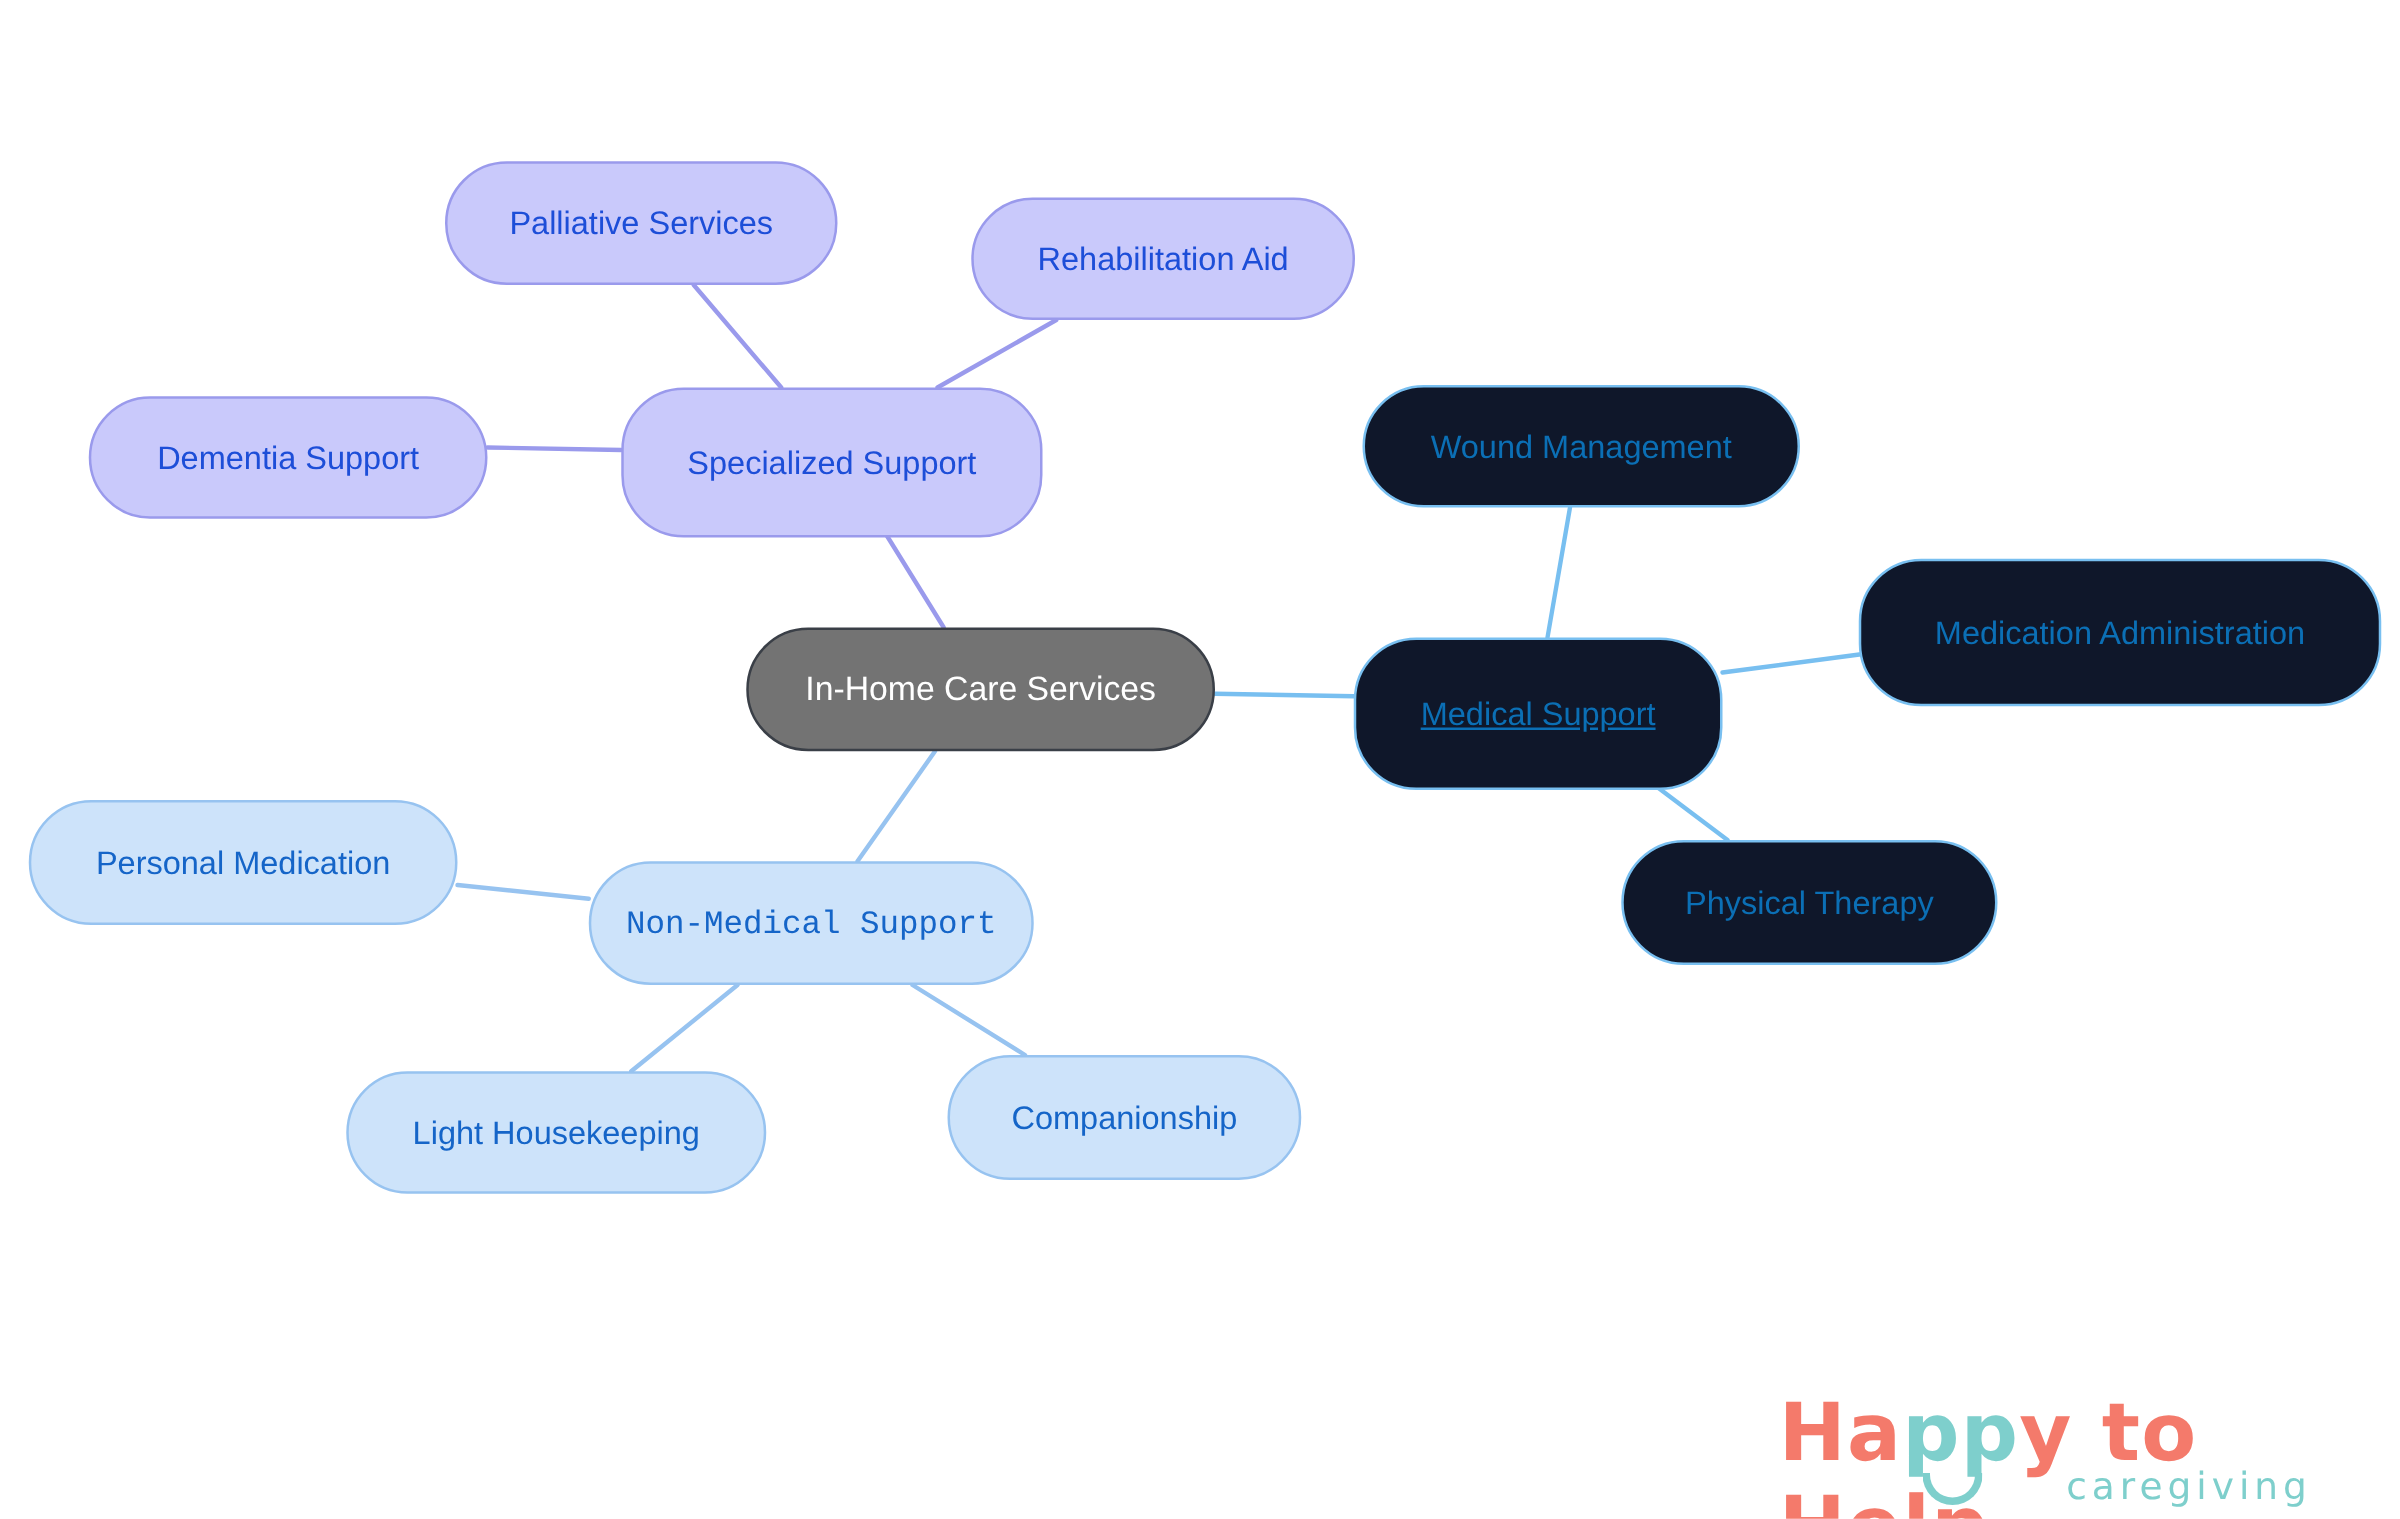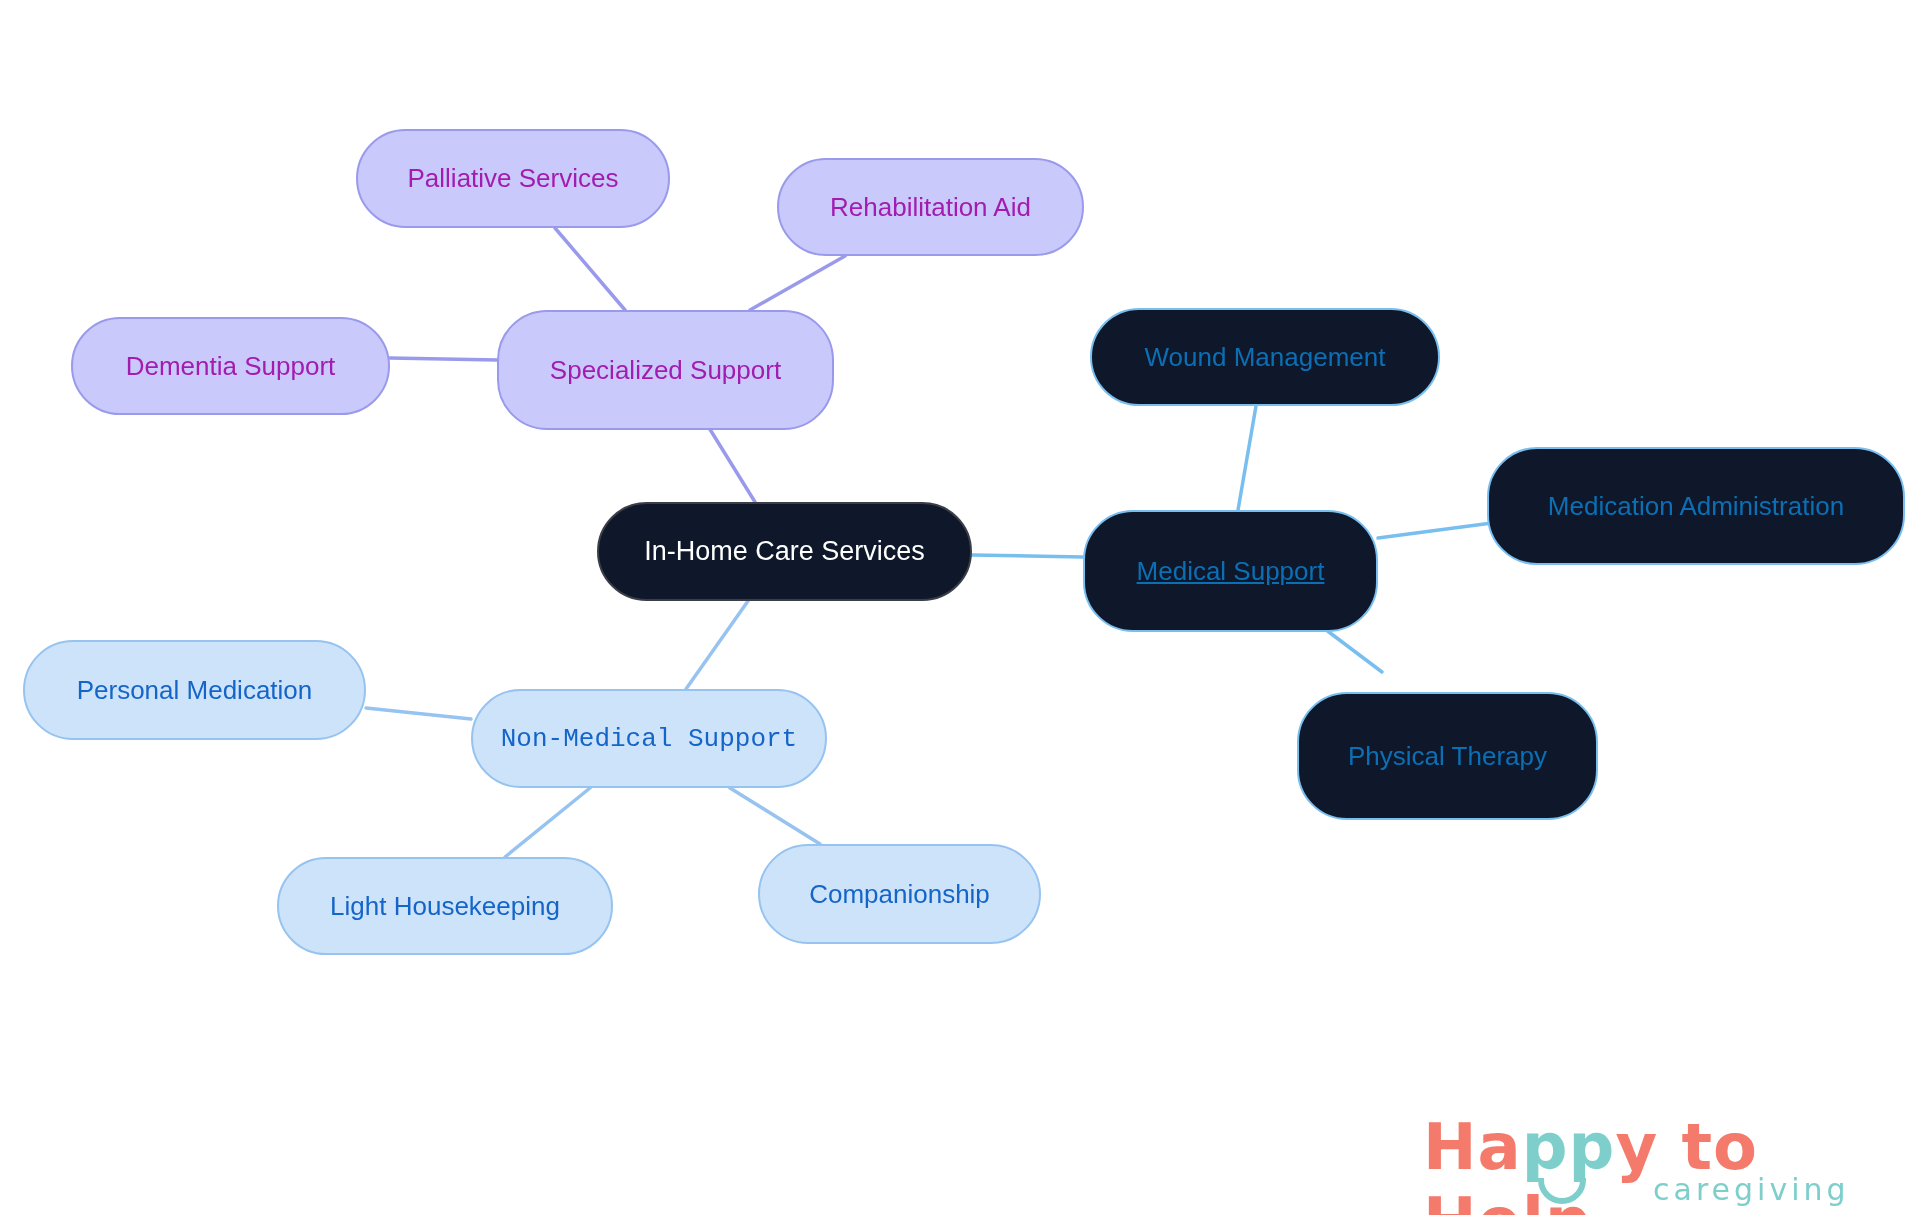--- a/index.html
+++ b/index.html
@@ -1,22 +1,22 @@
 <!DOCTYPE html>
 <html><head>
 <meta charset="utf-8">
 <style>
   html, body { margin:0; padding:0; }
   body { width:1920px; height:1215px; background:#ffffff; position:relative; overflow:hidden;
          font-family:"Liberation Sans", sans-serif; }
   svg.edges { position:absolute; left:0; top:0; width:1920px; height:1215px; }
   .node { position:absolute; box-sizing:border-box; border-radius:50px; display:flex;
           align-items:center; justify-content:center; font-size:26px; white-space:nowrap; }
-  .root { background:#0f172a; border:2px solid #3a3f47; color:#ffffff; }
-  .spec { background:#c9c9fb; border:2px solid #9a9aec; color:#a21caf; }
+  .root { background:#737373; border:2px solid #3a3f47; color:#ffffff; }
+  .spec { background:#c9c9fb; border:2px solid #9a9aec; color:#1d4ed8; }
   .med  { background:#0f172a; border:2px solid #78bff0; color:#0b6fb5; }
   .non  { background:#cde3fa; border:2px solid #97c3f0; color:#1565c8; }
   .logo { position:absolute; left:1423px; top:1110px; width:470px; height:100px; }
   .logo .main { position:absolute; left:0; top:0; font-size:64px; font-weight:bold; color:#f47a6b; letter-spacing:1px; font-family:"DejaVu Sans", sans-serif; }
   .logo .main .pp { color:#7ecfcc; }
   .logo .sub { position:absolute; left:230px; top:62px; font-size:30px; color:#7ecfcc; letter-spacing:4px; font-family:"DejaVu Sans", sans-serif; }
   .logo .smile { position:absolute; left:115px; top:68px; width:36px; height:20px; border:6px solid #7ecfcc; border-top:none; border-radius:0 0 24px 24px; }
 </style>
 </head>
 <body>
@@ -60,21 +60,21 @@
 
 <div class="node med" style="left:1083px;top:510px;width:295px;height:122px;text-decoration:underline;">
   <span>Medical Support</span>
 </div>
 <div class="node med" style="left:1090px;top:308px;width:350px;height:98px;">
   <span>Wound Management</span>
 </div>
 <div class="node med" style="left:1487px;top:447px;width:418px;height:118px;">
   <span>Medication Administration</span>
 </div>
-<div class="node med" style="left:1297px;top:672px;width:301px;height:128px;margin-top:20px;">
+<div class="node med" style="left:1297px;top:672px;width:301px;height:100px;">
   <span>Physical Therapy</span>
 </div>
 
 <div class="node non" style="left:471px;top:689px;width:356px;height:99px;font-family:Liberation Mono, monospace;">
   <span>Non-Medical Support</span>
 </div>
 <div class="node non" style="left:23px;top:640px;width:343px;height:100px;">
   <span>Personal Medication</span>
 </div>
 <div class="node non" style="left:277px;top:857px;width:336px;height:98px;">

